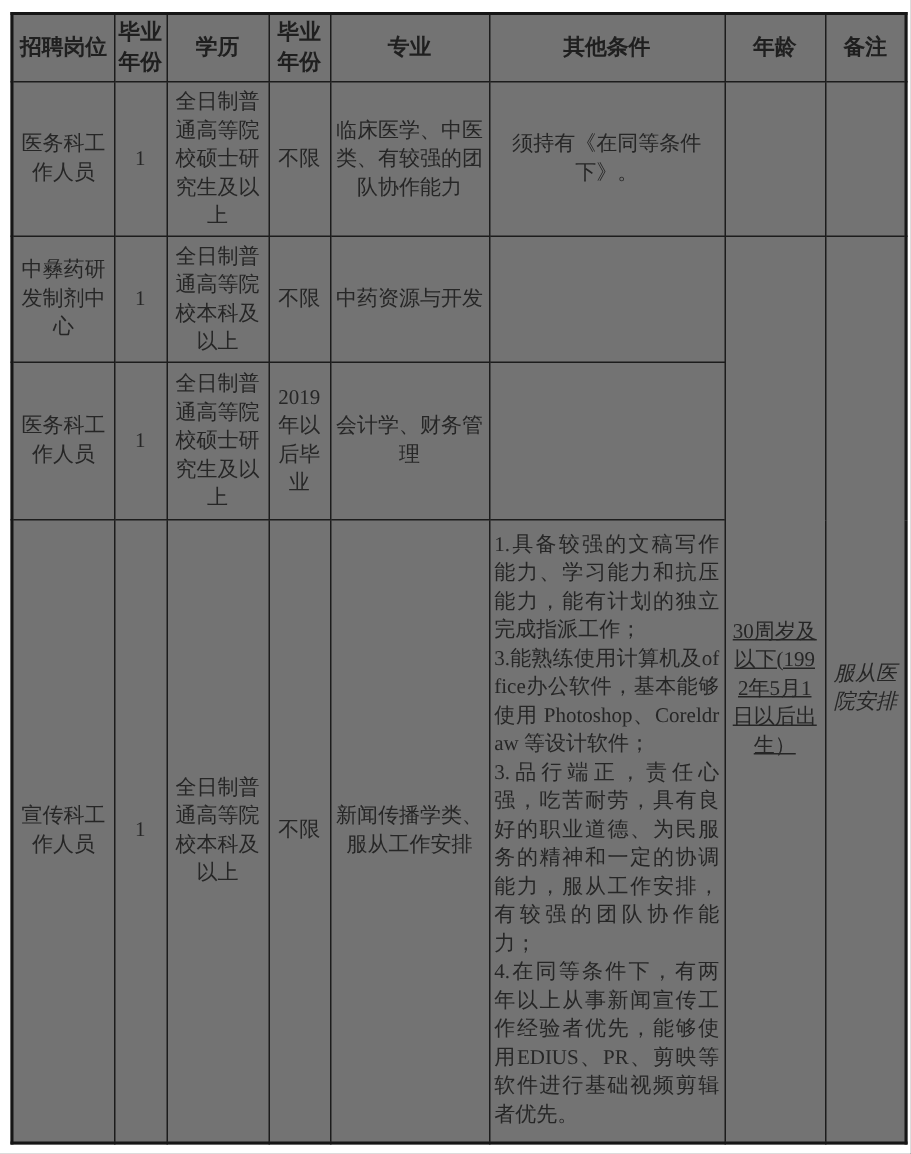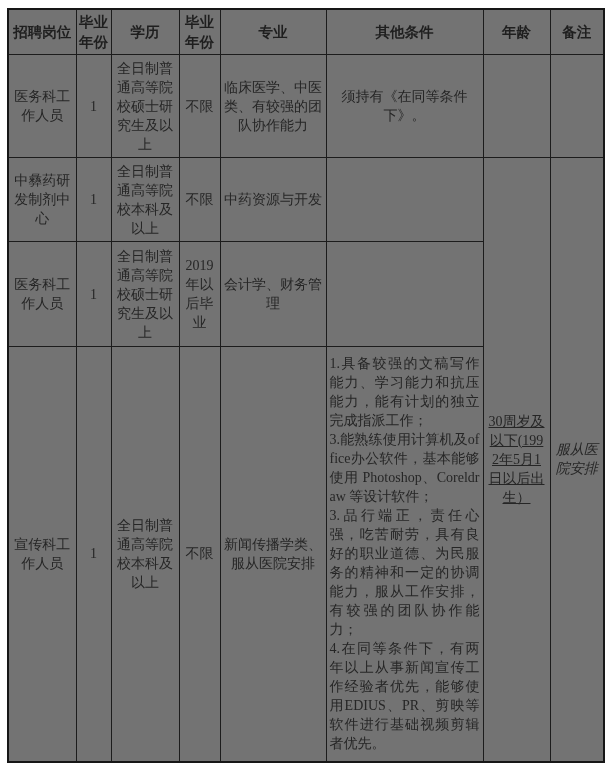--- a/index.html
+++ b/index.html
@@ -112,21 +112,21 @@
     <td class="cell-grad">2019年以后毕业</td>
     <td>会计学、财务管理</td>
     <td></td>
   </tr>
 
   <tr class="r4">
     <td>宣传科工作人员</td>
     <td>1</td>
     <td>全日制普通高等院校本科及以上</td>
     <td class="cell-grad">不限</td>
-    <td>新闻传播学类、服从医院安排</td>
+    <td>新闻传播学类、服从工作安排</td>
     <td class="cell-other-long">
       <div class="cond-item">1.具备较强的文稿写作能力、学习能力和抗压能力，能有计划的独立完成指派工作；</div>
       <div class="cond-item">3.能熟练使用计算机及office办公软件，基本能够使用 Photoshop、Coreldraw 等设计软件；</div>
       <div class="cond-item">3.品行端正，责任心强，吃苦耐劳，具有良好的职业道德、为民服务的精神和一定的协调能力，服从工作安排，有较强的团队协作能力；</div>
       <div class="cond-item">4.在同等条件下，有两年以上从事新闻宣传工作经验者优先，能够使用EDIUS、PR、剪映等软件进行基础视频剪辑者优先。</div>
     </td>
   </tr>
 </tbody>
   </table>
 

